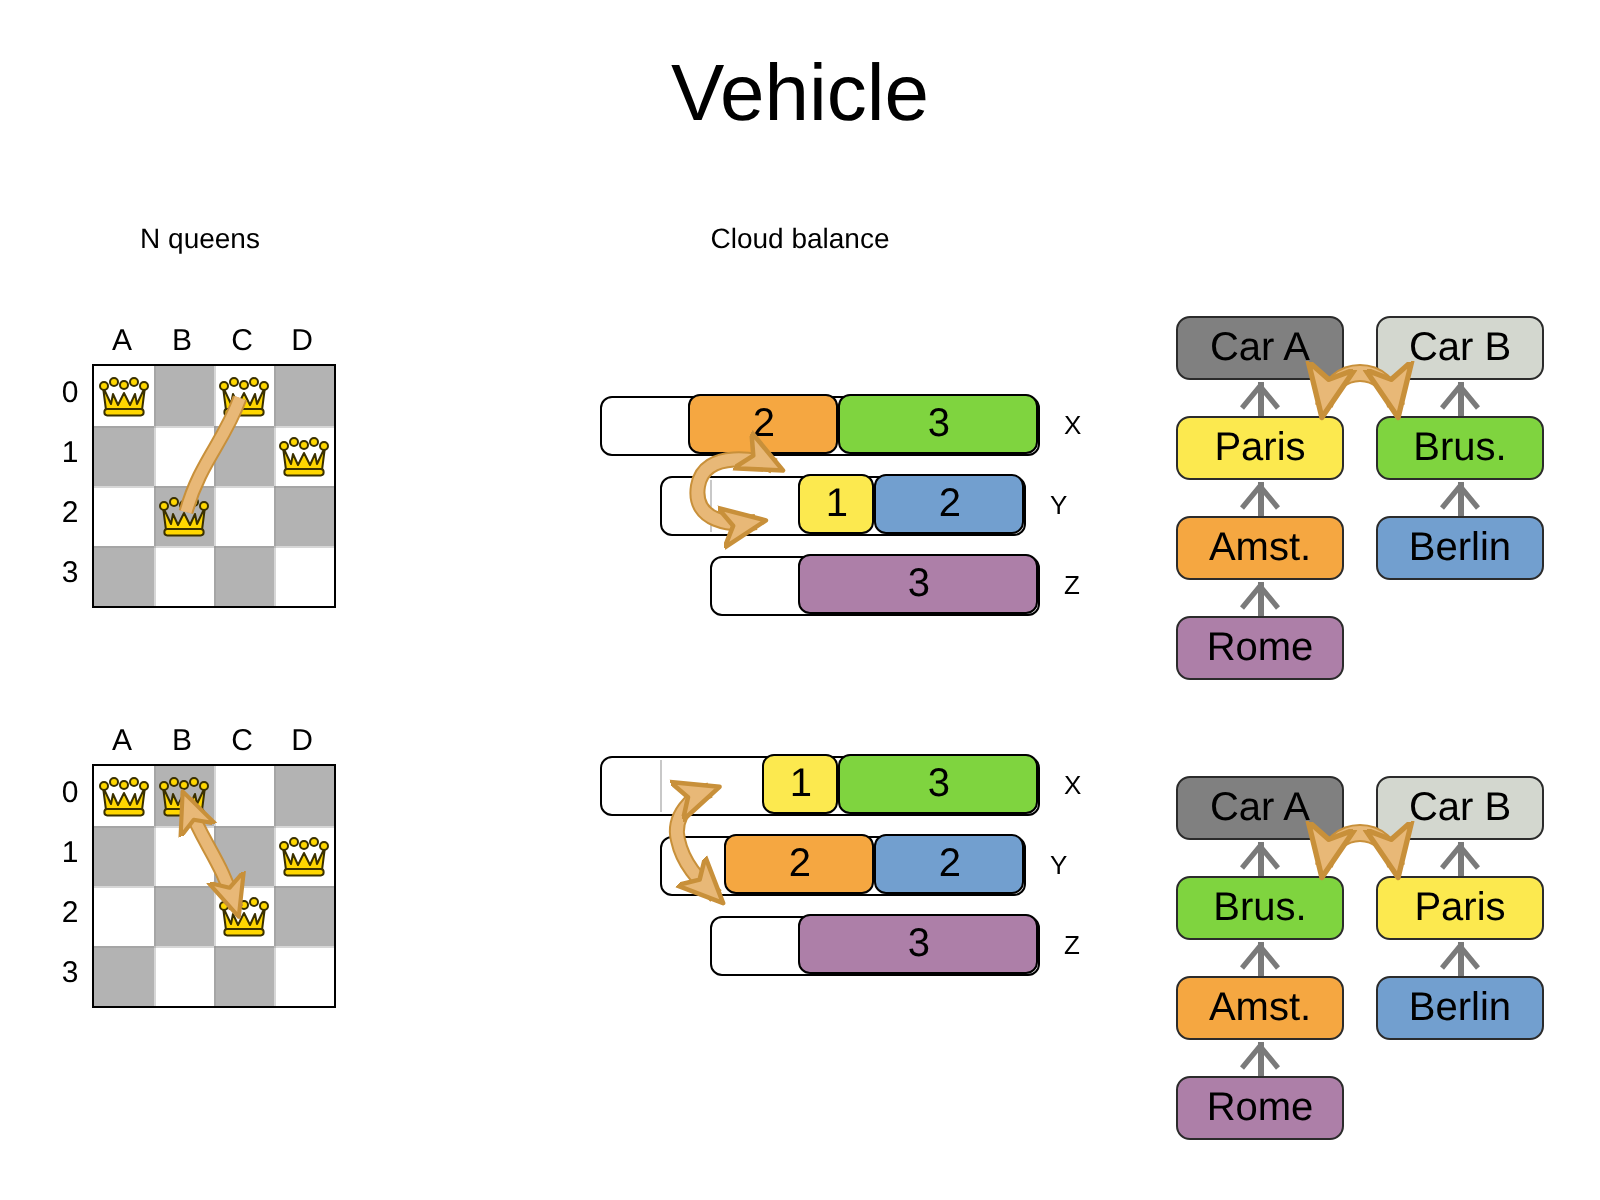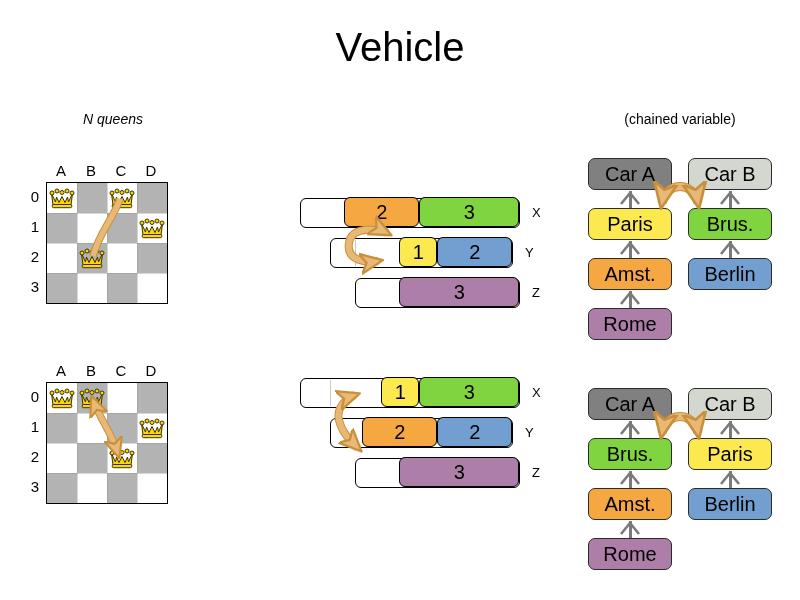--- a/index.html
+++ b/index.html
@@ -21,21 +21,21 @@
   }
   .subtitle{
     position:absolute;left:0;top:68px;width:800px;text-align:center;
     font-size:13px;font-weight:400;
   }
 
   
   .sec-head{
     position:absolute;text-align:center;font-size:14px;line-height:19px;
   }
-  #head-queens{left:23px;top:110px;width:180px;font-style:italic;}
+  #head-queens{left:10px;top:110px;width:180px;}
   #head-cloud{left:300px;top:110px;width:200px;}
   #head-vrp{left:580px;top:110px;width:200px;}
 
   
   .board{position:absolute;border:1px solid #000;box-sizing:content-box;}
   .cell{position:absolute;width:30px;height:30px;box-sizing:border-box;}
   .cell.dark{background:#b3b3b3;}
   .cell.light{background:#ffffff;}
   .board-grid-line{position:absolute;background:#000;}
   .collab{
@@ -79,22 +79,22 @@
   .ovl{position:absolute;left:0;top:0;width:800px;height:600px;pointer-events:none;}
 </style>
 </head>
 <body>
 
 <div id="root">
 
   <div class="title">Vehicle</div>
 
   <div class="sec-head" id="head-queens">N queens</div>
+  <div class="sec-head" id="head-cloud">Cloud balance</div>
   <div class="sec-head" id="head-vrp">
-    <div>(chained variable)</div>
   </div>
 
   <div id="queens-layer">
       <div class="collab" style="left: 46px; top: 162px;">A</div>
       <div class="collab" style="left: 76px; top: 162px;">B</div>
       <div class="collab" style="left: 106px; top: 162px;">C</div>
       <div class="collab" style="left: 136px; top: 162px;">D</div>
       <div class="rowlab" style="left: 28px; top: 182px;">0</div>
       <div class="rowlab" style="left: 28px; top: 212px;">1</div>
       <div class="rowlab" style="left: 28px; top: 242px;">2</div>

